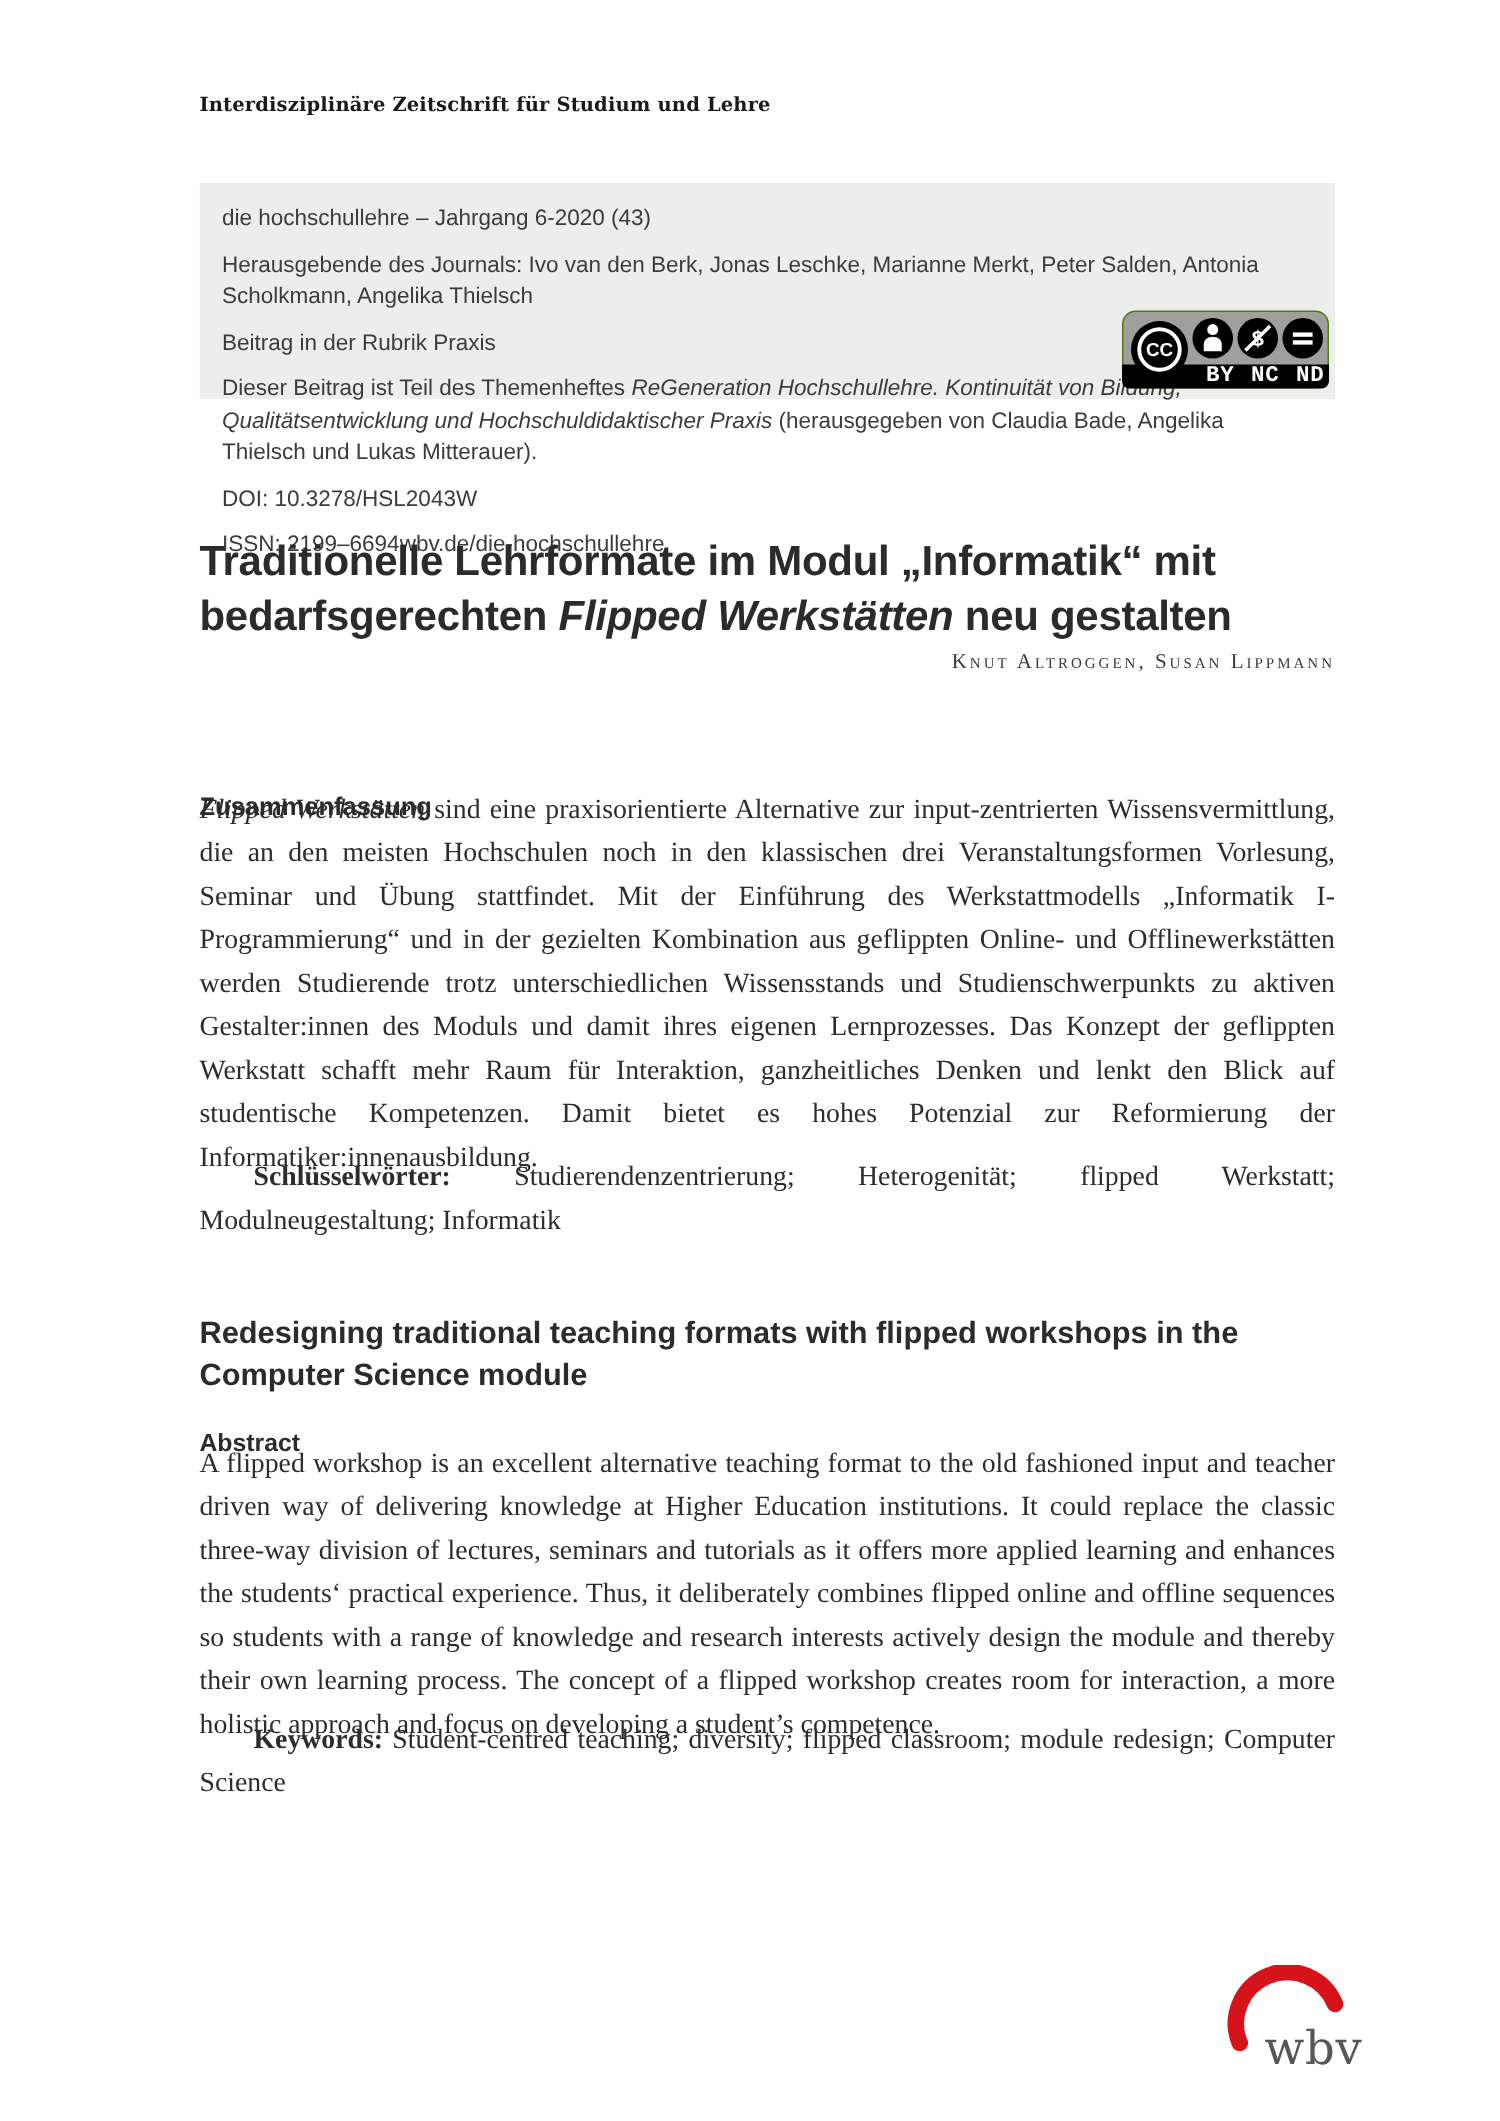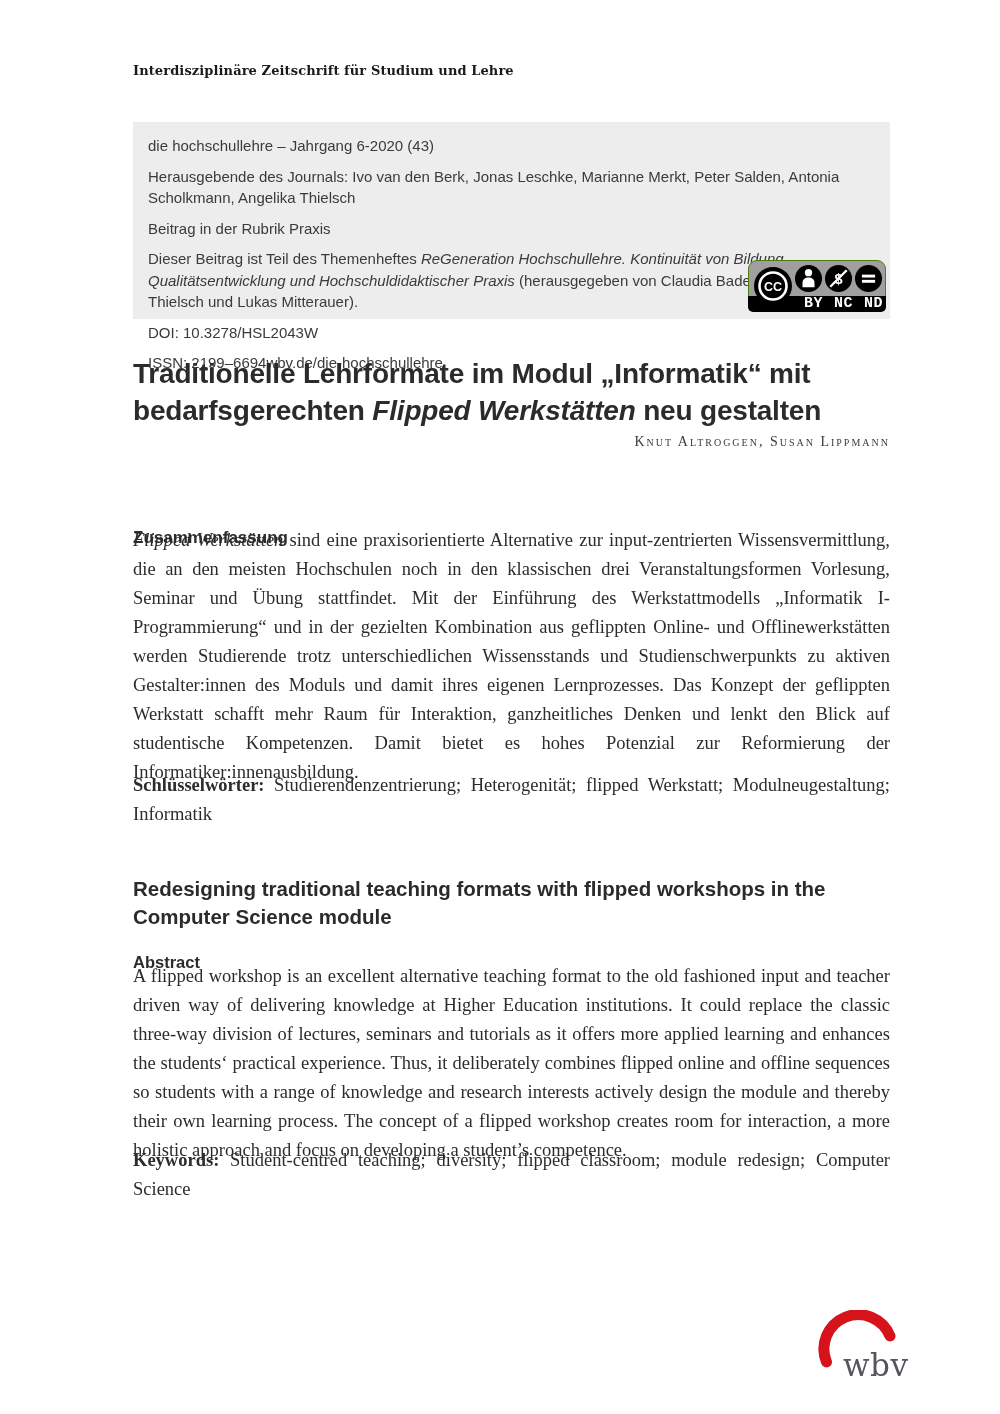--- a/index.html
+++ b/index.html
@@ -13,21 +13,21 @@
     font-family:"DejaVu Serif", serif; font-weight:bold; font-size:35px;
     line-height:36px; color:#1a1a1a; letter-spacing:-0.5px;
   }
   .logo-accent { font-style:italic; color:#37308a; }
   .logo-tagline {
     font-family:"DejaVu Serif", serif; font-weight:bold; font-size:13px;
     color:#1a1a1a; margin-top:1px; letter-spacing:0.1px;
   }
   
   .meta-box {
-    position:absolute; left:133px; top:122px; width:757px; height:197px;
+    position:absolute; left:133px; top:122px; width:757px; height:144px;
     background:#ededed; box-sizing:border-box; padding:13px 16px 10px 15px;
     color:#3b3b3b;
   }
   .meta-box p { margin:0 0 9px 0; font-size:15px; line-height:21.5px; font-weight:normal; }
   .meta-box .em { font-style:italic; }
   .issn-gap { }
   
   .cc-badge {
     position:absolute; right:4px; bottom:7px; width:138px; height:52px;
     background:#9f9f9f; border:1px solid #4d7c0f; border-radius:9px; box-sizing:border-box;
@@ -52,21 +52,21 @@
     font-family:"Liberation Serif", serif; font-variant:small-caps;
     font-size:14px; color:#3a3a3a; letter-spacing:2px;text-align:right;
   }
   .h-de { position:absolute; left:133px; top:514px; font-size:17px; font-weight:bold; color:#2b2b2b; }
   .body-serif {
     font-family:"Liberation Serif", serif; font-size:18.5px; line-height:29px;
     color:#2e2b2c; text-align:justify; margin:0;
   }
   .abstract-de { position:absolute; left:133px; top:526px; width:757px; }
   .keywords-de { position:absolute; left:133px; top:771px; width:757px; }
-  .kw-label { font-weight:bold; }
+  .kw-label { font-weight:bold;margin-left:36px; }
   .em { font-style:italic; }
   .title-en {
     position:absolute; left:133px; top:858px; width:757px;
     font-size:20.5px; line-height:27.5px; font-weight:bold; color:#2b2b2b;
   }
   .h-en { position:absolute; left:133px; top:936px; font-size:16.5px; font-weight:bold; color:#2b2b2b; }
   .abstract-en { position:absolute; left:133px; top:962px; width:757px; }
   .keywords-en { position:absolute; left:133px; top:1146px; width:757px; }
   
   .wbv-logo { position:absolute; left:814px; top:1310px; width:100px; height:82px; }

